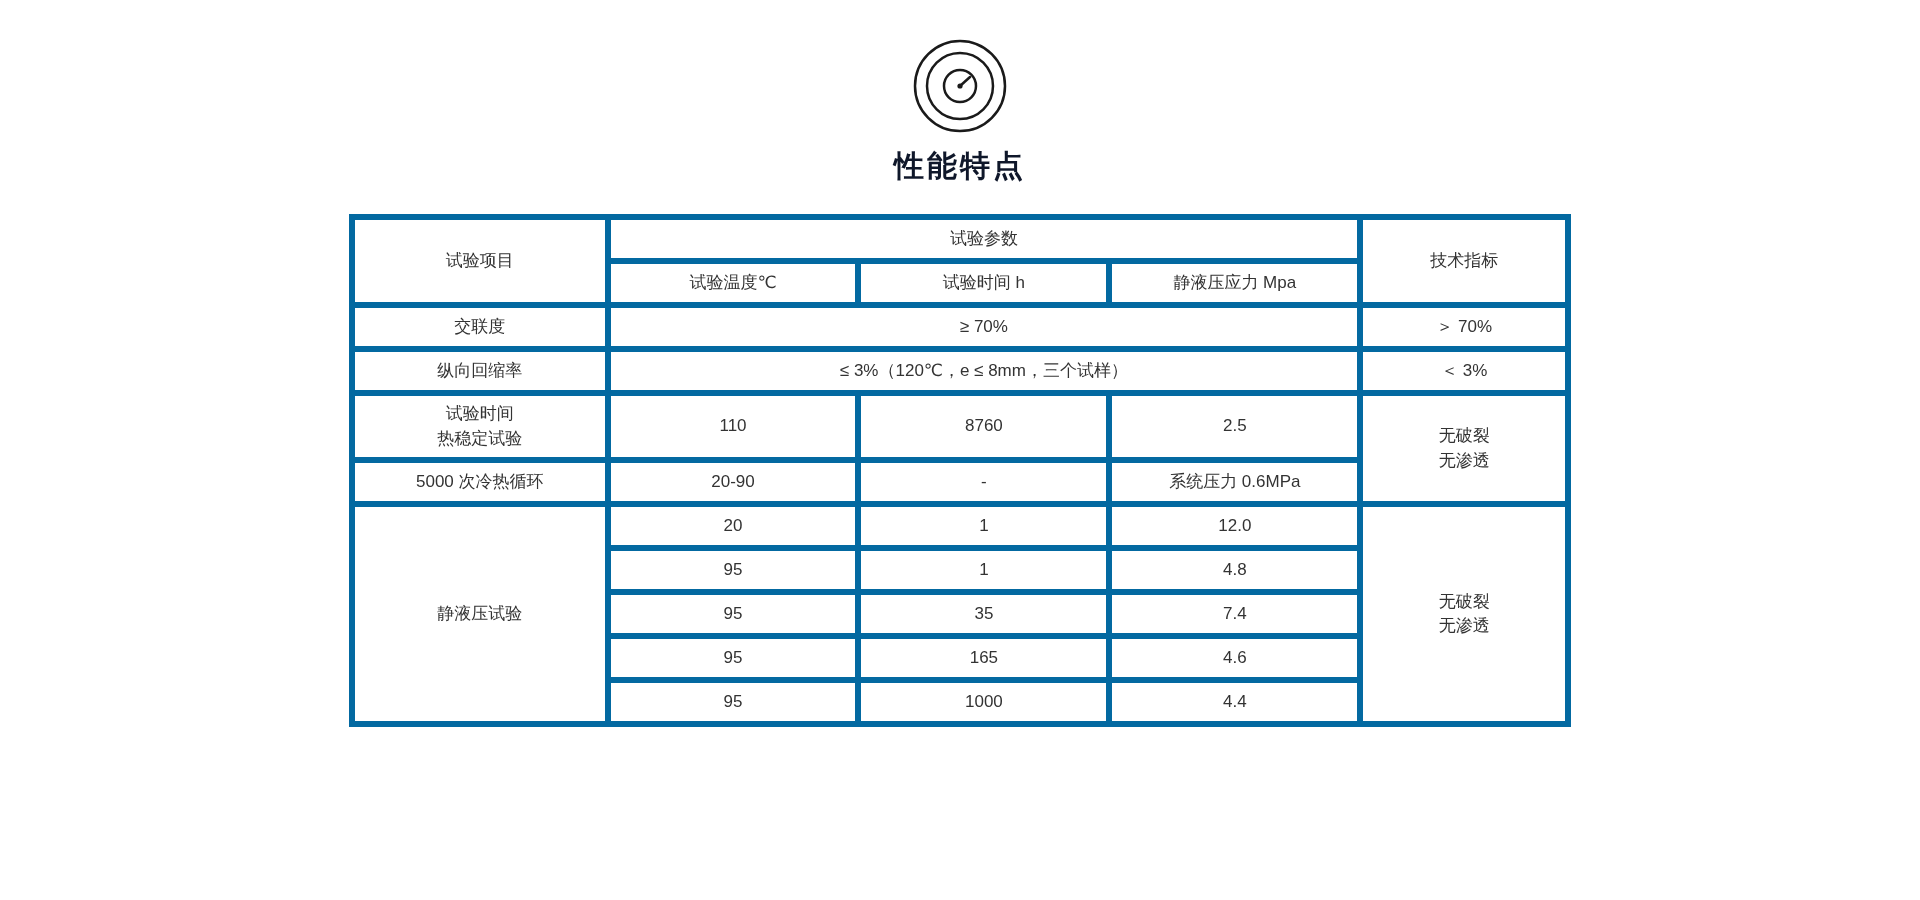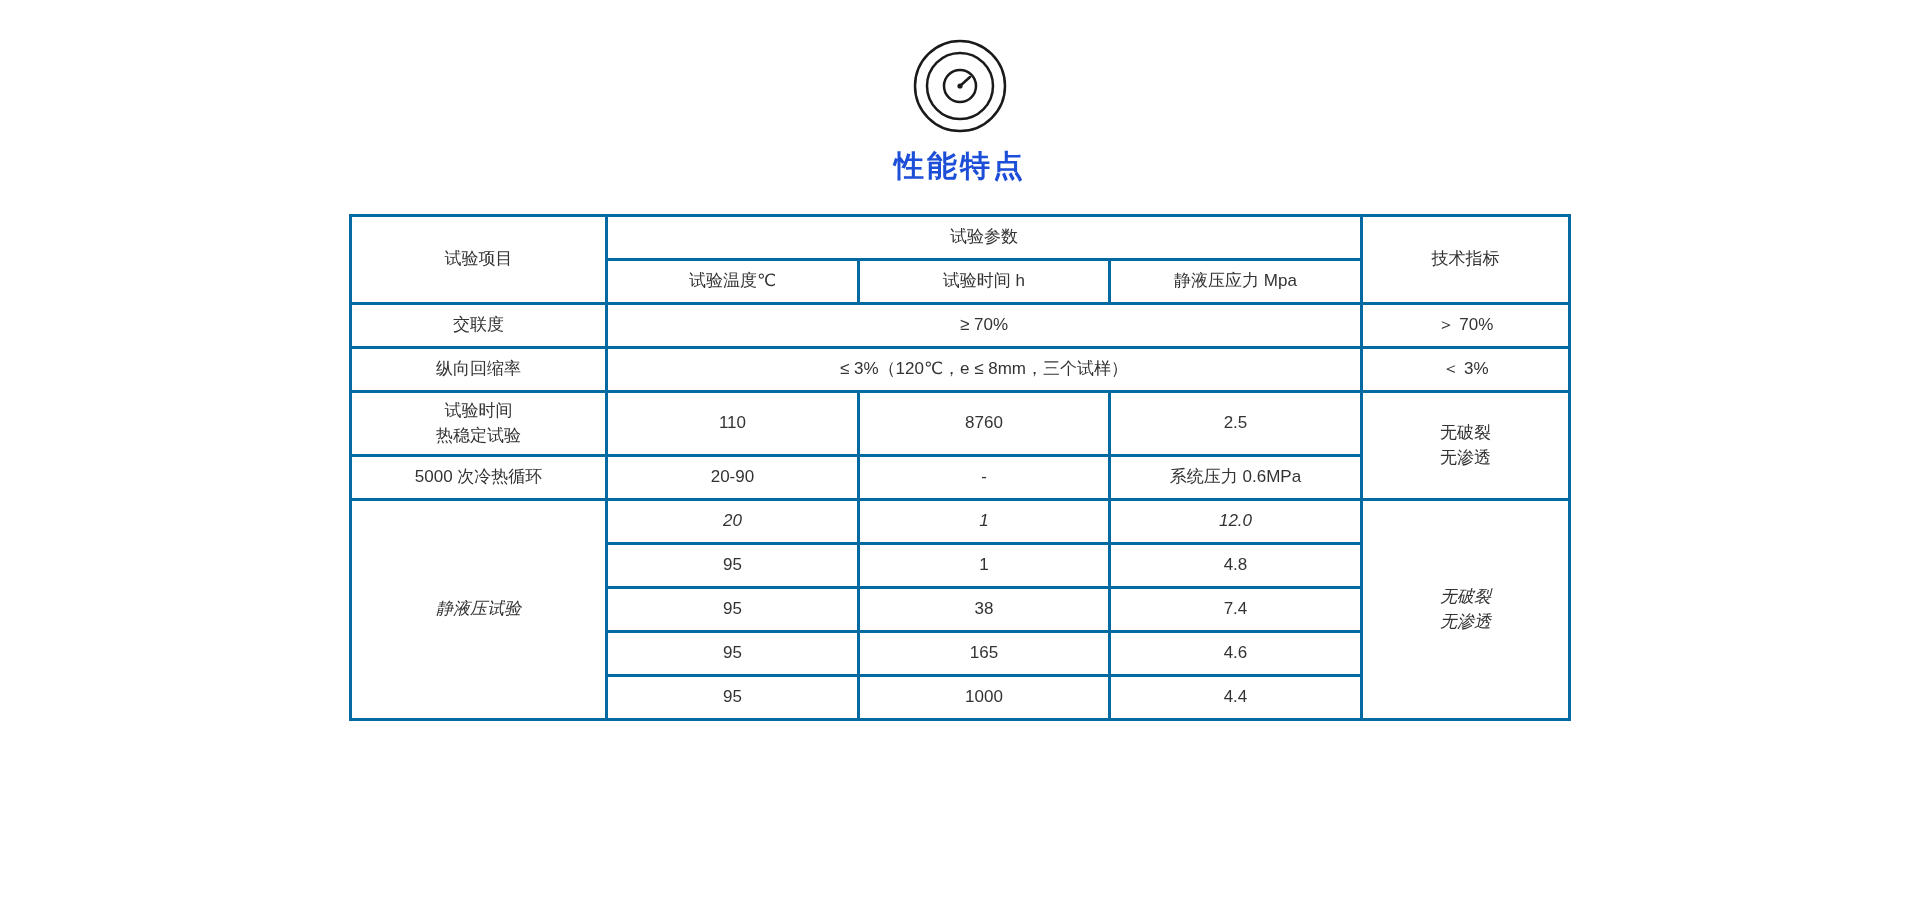--- a/index.html
+++ b/index.html
@@ -31,49 +31,49 @@
   .gauge-icon {
     width: 96px;
     height: 96px;
     display: block;
   }
   .section-title {
     margin-top: 14px;
     font-size: 30px;
     font-weight: bold;
     letter-spacing: 3px;
-    color: #1d4ed8;
+    color: #0f172a;
     line-height: 1.2;
   }
   .table-wrap {
     margin-top: 30px;
     width: 1222px;
   }
   table.spec {
     border-collapse: collapse;
     width: 100%;
     table-layout: fixed;
     font-size: 17px;
     color: #333333;
   }
   table.spec td, table.spec th {
-    border: 3px solid #0369a1;
+    border: 6px solid #0369a1;
     text-align: center;
     vertical-align: middle;
     font-weight: normal;
     padding: 6px 16px;
     line-height: 1.45;
   }
   table.spec tr { height: 44px; }
   .col-item { width: 219px; }
   .col-temp { width: 215px; }
   .col-time { width: 215px; }
   .col-press { width: 215px; }
   .col-index { width: 178px; }
-  .thick-top td { border-top: 1px solid #bdbdbd; font-style: italic; }
+  .thick-top td { border-top: 1px solid #bdbdbd; }
   .nowrap { white-space: nowrap; }
   .two-line { line-height: 1.55; }
 </style>
 </head>
 <body>
 
 <div class="page">
 
   <div class="header-block">
     <span>
@@ -154,21 +154,21 @@
         </tr>
 
         <tr>
           <td>95</td>
           <td>1</td>
           <td>4.8</td>
         </tr>
 
         <tr>
           <td>95</td>
-          <td>38</td>
+          <td>35</td>
           <td>7.4</td>
         </tr>
 
         <tr>
           <td>95</td>
           <td>165</td>
           <td>4.6</td>
         </tr>
 
         <tr>

